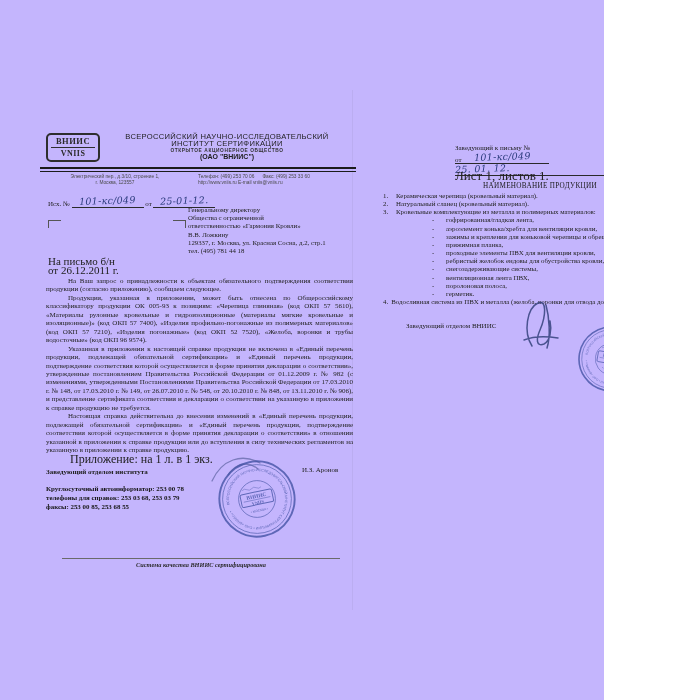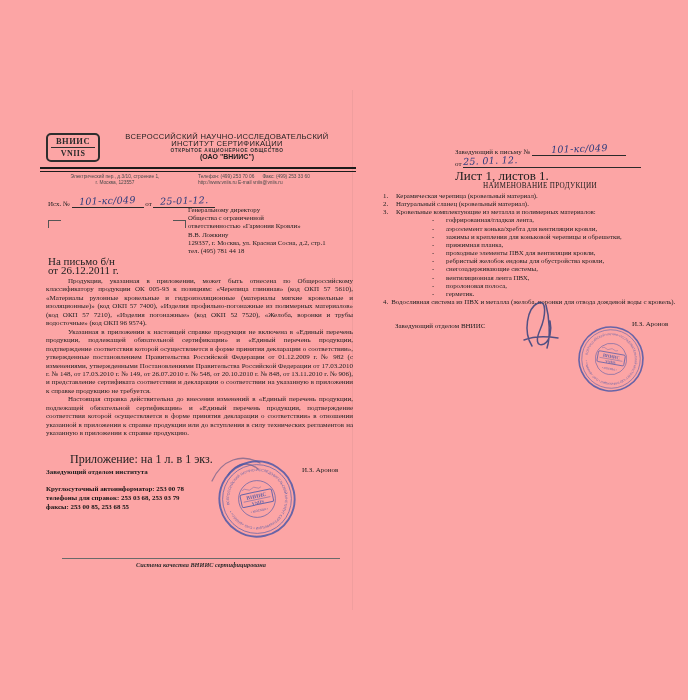--- a/index.html
+++ b/index.html
@@ -1,17 +1,17 @@
 <!DOCTYPE html>
 <html><head>
 <meta charset="utf-8">
 <style>
   html,body{margin:0;padding:0;background:#ffffff;}
-  #canvas{position:relative;width:664px;height:700px;background:#fca5a5;overflow:hidden;
-          font-family:"Liberation Serif","DejaVu Serif",serif;color:#2b2b2b;padding-left:24px;}
+  #canvas{position:relative;width:604px;height:700px;background:#c4b5fd;overflow:hidden;
+          font-family:"Liberation Serif","DejaVu Serif",serif;color:#2b2b2b;}
   .seam{position:absolute;left:352px;top:90px;width:1px;height:520px;background:rgba(50,50,50,0.06);}
 
   
   .logo{position:absolute;left:46px;top:133px;width:50px;height:25px;border:2px solid #2e2e2e;
         border-radius:5px;text-align:center;font-family:"Liberation Serif",serif;font-weight:bold;}
   .logo-t{font-size:8.5px;line-height:12px;letter-spacing:.5px;border-bottom:1px solid #2e2e2e;margin:0 3px;}
   .logo-b{font-size:8px;line-height:11px;letter-spacing:.5px;}
   .orghead{position:absolute;left:102px;top:133px;width:250px;text-align:center;
            font-family:"Liberation Sans","DejaVu Sans",sans-serif;color:#1d1d1d;}
   .o1,.o2{font-size:7.6px;font-weight:normal;line-height:7.4px;letter-spacing:.3px;}
@@ -55,21 +55,21 @@
   .att-h2{position:absolute;left:455px;top:156px;font-size:7px;color:#222;}
   .att-h3{position:absolute;left:455px;top:168px;font-size:13px;color:#222;}
   .att-title{position:absolute;left:430px;top:182px;width:220px;text-align:center;
              font-size:7.2px;font-weight:normal;letter-spacing:.3px;color:#1a1a1a;}
   .plist{position:absolute;left:383px;top:192px;width:294px;font-size:6.9px;line-height:8.15px;color:#232323;}
   .pitem{display:flex;}
   .pnum{flex:none;width:13px;}
   .psub{display:flex;padding-left:49px;}
   .pdash{flex:none;width:14px;}
   .pitem4 .pnum4{margin-right:3px;}
-  .signer-title-r{position:absolute;left:395px;top:322px;font-size:7px;color:#222;}
+  .signer-title-r{position:absolute;left:406px;top:322px;font-size:7px;color:#222;}
   .signer-name-r{position:absolute;left:632px;top:320px;font-size:7px;color:#222;}
 
   
   .stamp{position:absolute;opacity:.82;}
   .stamp-l{left:217px;top:459px;width:80px;height:80px;transform:rotate(-12deg);}
   .stamp-r{left:577px;top:325px;width:68px;height:68px;transform:rotate(10deg);}
   .sig{position:absolute;}
   .sig-l{left:208px;top:449px;width:62px;height:46px;opacity:.5;}
   .sig-r{left:512px;top:296px;width:58px;height:58px;opacity:.85;}
 </style>
@@ -124,20 +124,21 @@
       <div>129337, г. Москва, ул. Красная Сосна, д.2, стр.1</div>
       <div>тел. (495) 781 44 18</div>
     </div>
 
     <div class="refblock">
       <div>На письмо б/н</div>
       <div>от 26.12.2011 г.</div>
     </div>
 
     <div class="body">
+      <p>На Ваш запрос о принадлежности к объектам обязательного подтверждения соответствия продукции (согласно приложению), сообщаем следующее.</p>
       <p>Продукция, указанная в приложении, может быть отнесена по Общероссийскому классификатору продукции ОК 005-93 к позициям: «Черепица глиняная» (код ОКП 57 5610), «Материалы рулонные кровельные и гидроизоляционные (материалы мягкие кровельные и изоляционные)» (код ОКП 57 7400), «Изделия профильно-погонажные из полимерных материалов» (код ОКП 57 7210), «Изделия погонажные» (код ОКП 52 7520), «Желоба, воронки и трубы водосточные» (код ОКП 96 9574).</p>
       <p>Указанная в приложении к настоящей справке продукция не включена в «Единый перечень продукции, подлежащей обязательной сертификации» и «Единый перечень продукции, подтверждение соответствия которой осуществляется в форме принятия декларации о соответствии», утвержденные постановлением Правительства Российской Федерации от 01.12.2009 г. № 982 (с изменениями, утвержденными Постановлениями Правительства Российской Федерации от 17.03.2010 г. № 148, от 17.03.2010 г. № 149, от 26.07.2010 г. № 548, от 20.10.2010 г. № 848, от 13.11.2010 г. № 906), и представление сертификата соответствия и декларации о соответствии на указанную в приложении к справке продукцию не требуется.</p>
       <p>Настоящая справка действительна до внесения изменений в «Единый перечень продукции, подлежащей обязательной сертификации» и «Единый перечень продукции, подтверждение соответствия которой осуществляется в форме принятия декларации о соответствии» в отношении указанной в приложении к справке продукции или до вступления в силу технических регламентов на указанную в приложении к справке продукцию.</p>
     </div>
 
     <div class="attnote">Приложение: на 1 л. в 1 экз.</div>
     <div class="signer-title-l">Заведующий отделом института</div>
     <div class="signer-name-l">И.З. Аронов</div>
 
     <div class="infolines">

